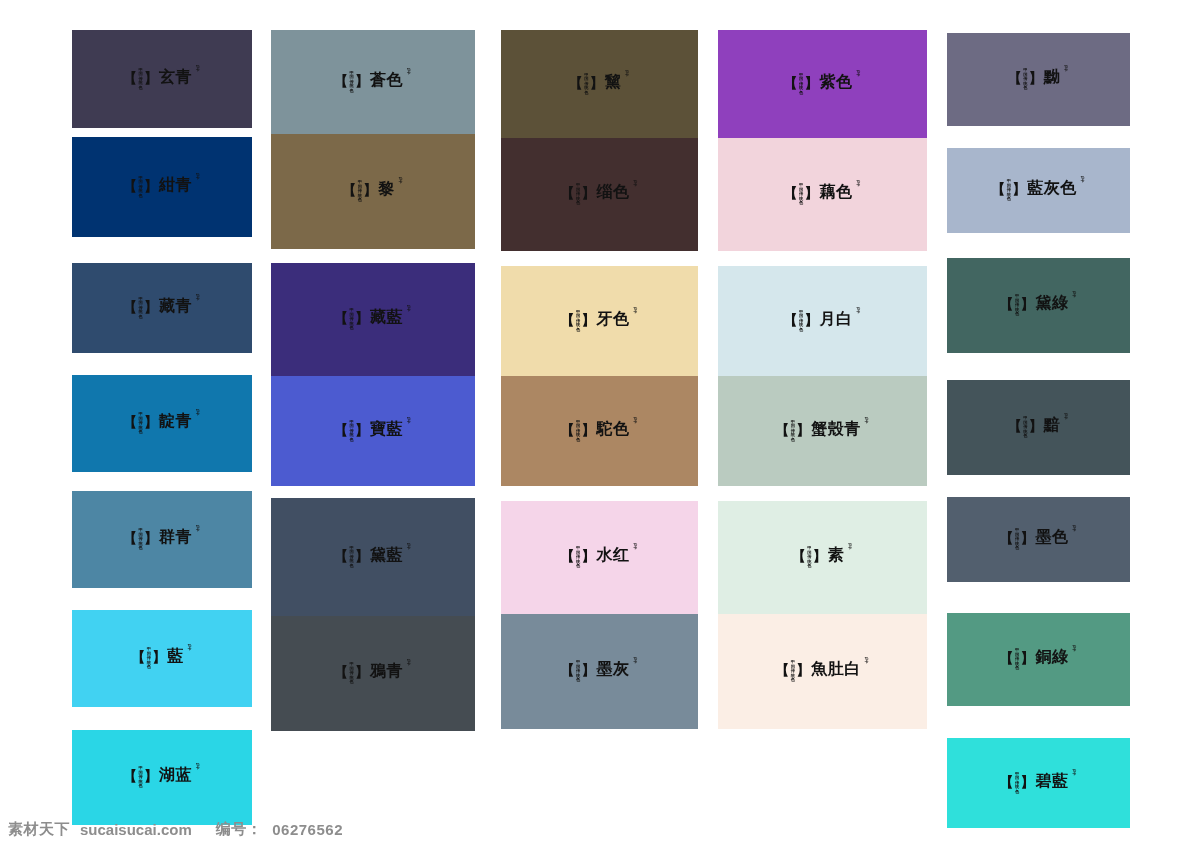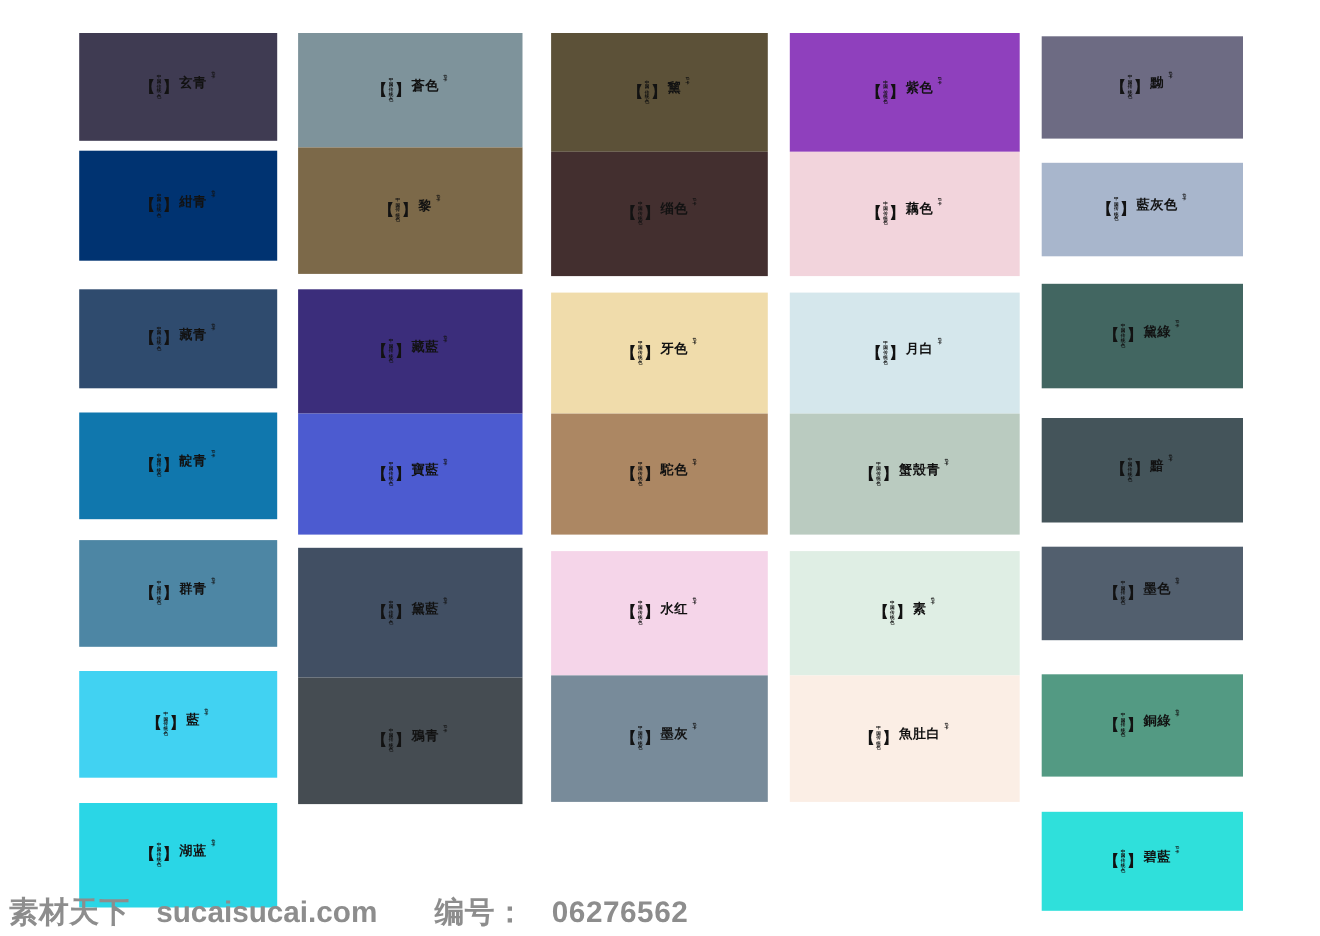--- a/index.html
+++ b/index.html
@@ -48,21 +48,21 @@
     vertical-align:middle;
     position:relative;
     top:-1px;
     letter-spacing:0;
     white-space:normal;
     word-break:break-all;
     overflow:hidden;
     font-weight:700;
   }
   .lbl .nm{
-    font-size:12px;
+    font-size:16px;
     line-height:1;
     position:relative;
     top:1px;
   }
   .lbl .sup{
     display:inline-block;
     font-size:3.6px;
     line-height:3.8px;
     width:6px;
     text-align:center;
@@ -76,24 +76,24 @@
   }
 
   
   #footer{
     position:absolute;
     left:8px;
     bottom:4px;
     height:36px;
     display:flex;
     align-items:center;
-    gap:24px;
+    gap:10px;
     color:#8d8d8d;
     font-family:"Liberation Sans","DejaVu Sans",sans-serif;
-    font-size:27px;
+    font-size:15px;
     font-weight:700;
     letter-spacing:0.5px;
     z-index:5;
   }
   #footer .dom{letter-spacing:0px;}
   #footer .sep{width:4px;}
 </style>
 </head>
 <body style="background: rgb(255, 255, 255);">
 

